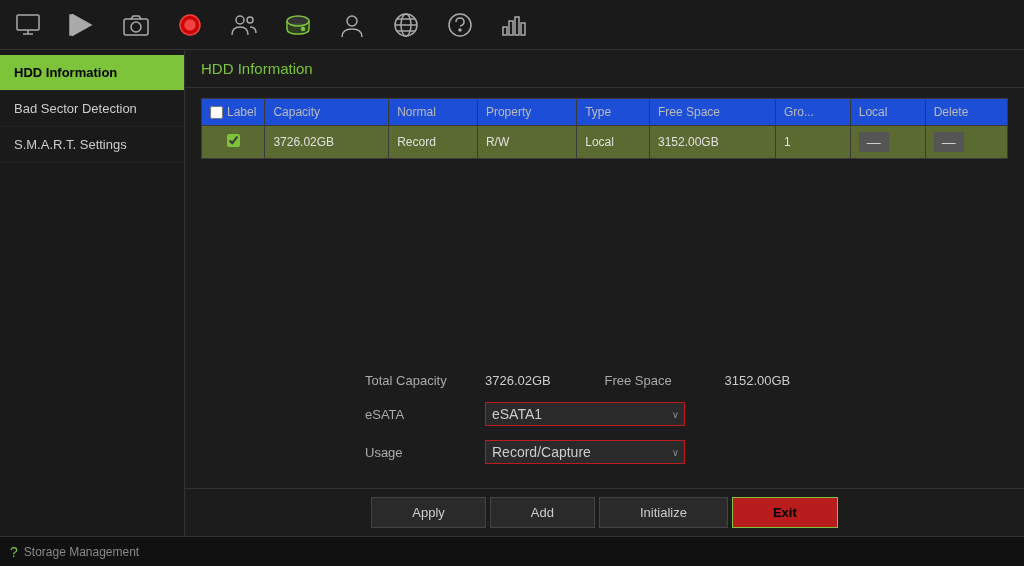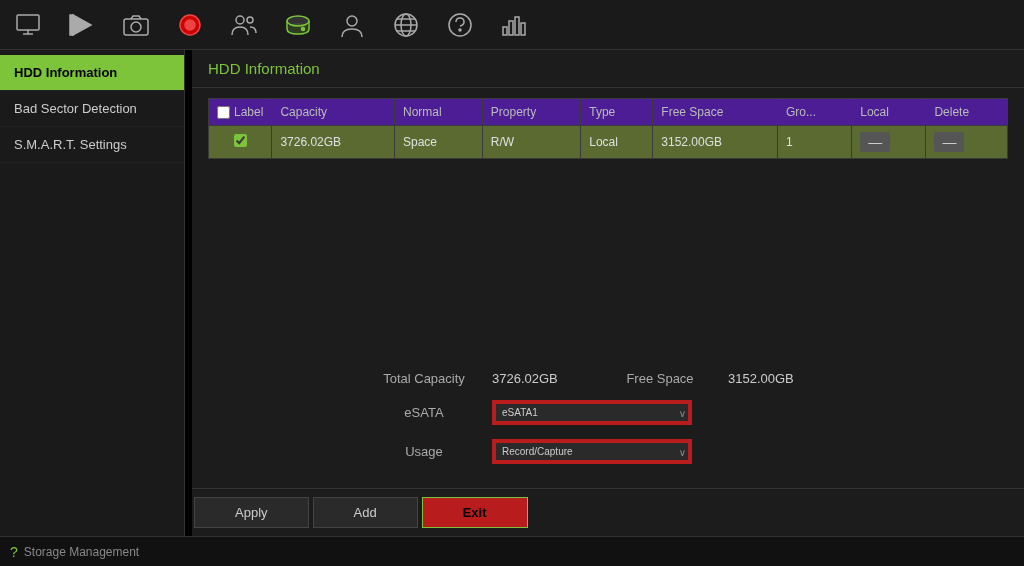--- a/index.html
+++ b/index.html
@@ -38,21 +38,20 @@
     }
     .toolbar-icon svg {
       width: 28px;
       height: 28px;
     }
 
     
     .main {
       display: flex;
       height: calc(566px - 50px - 30px);
-      gap: 7px;
     }
 
     
     .sidebar {
       width: 185px;
       background: #1a1a1a;
       border-right: 1px solid #333;
       padding-top: 5px;
     }
     .sidebar-item {
@@ -86,21 +85,21 @@
 
     .table-area {
       padding: 10px 16px;
     }
 
     .hdd-table {
       width: 100%;
       border-collapse: collapse;
     }
     .hdd-table th {
-      background: #4c1d95;
+      background: #1d4ed8;
       color: #bbb;
       font-weight: normal;
       padding: 6px 8px;
       text-align: left;
       border: 1px solid #3a3a3a;
       font-size: 12px;
     }
     .hdd-table td {
       padding: 6px 8px;
       border: 1px solid #3a3a3a;
@@ -144,21 +143,21 @@
 
     .info-row {
       display: flex;
       align-items: center;
       margin-bottom: 14px;
     }
     .info-label {
       width: 120px;
       color: #aaa;
       font-size: 13px;
-      text-align: center;
+      text-align: left;
       padding-right: 16px;
     }
     .info-value {
       color: #ccc;
       font-size: 13px;
       flex: 1;
     }
 
     .info-row-double {
       display: flex;
@@ -167,24 +166,24 @@
       width: 100%;
     }
     .info-group {
       display: flex;
       align-items: center;
       flex: 1;
     }
 
     .select-dropdown {
       background: #2a2a2a;
-      border: 4px solid #b91c1c;
+      border: 1px solid #b91c1c;
       color: #ccc;
       padding: 3px 6px;
-      font-size: 10px;
+      font-size: 14px;
       min-width: 200px;
       cursor: pointer;
       appearance: none;
       -webkit-appearance: none;
       padding-right: 20px;
       position: relative;
     }
     .select-wrap {
       position: relative;
       display: inline-block;
@@ -213,21 +212,21 @@
       gap: 6px;
     }
     .bottom-bar .help-icon {
       color: #7dc43a;
       font-size: 14px;
     }
 
     
     .button-row {
       display: flex;
-      justify-content: flex-start;
+      justify-content: center;
       gap: 0;
       padding: 8px 0 8px 0;
       border-top: 1px solid #333;
       background: #1c1c1c;
     }
     .btn-action {
       background: #2a2a2a;
       border: 1px solid #444;
       color: #ccc;
       padding: 7px 40px;
@@ -366,21 +365,21 @@
             <th><span>Local</span></th>
             <th><span>Delete</span></th>
           </tr>
         </thead>
         <tbody>
           <tr class="row-selected">
             <td class="checkbox-cell">
               <input type="checkbox" checked="" style="">
             </td>
             <td><span>3726.02GB</span></td>
-            <td><span>Space</span></td>
+            <td><span>Record</span></td>
             <td><span>R/W</span></td>
             <td><span>Local</span></td>
             <td><span>3152.00GB</span></td>
             <td><span>1</span></td>
             <td><button class="dash-btn">—</button></td>
             <td><button class="dash-btn">—</button></td>
           </tr>
         </tbody>
       </table>
     </div>
@@ -410,20 +409,21 @@
           <select class="select-dropdown">
             <option>Record/Capture</option>
           </select>
         </div>
       </div>
     </div>
 
     <div class="button-row">
       <button class="btn-action">Apply</button>
       <button class="btn-action">Add</button>
+      <button class="btn-action">Initialize</button>
       <button class="btn-action btn-green">Exit</button>
     </div>
 
   </div>
 </div>
 
 <div class="bottom-bar">
   <span class="help-icon">?</span>
   <span>Storage Management</span>
 </div>

